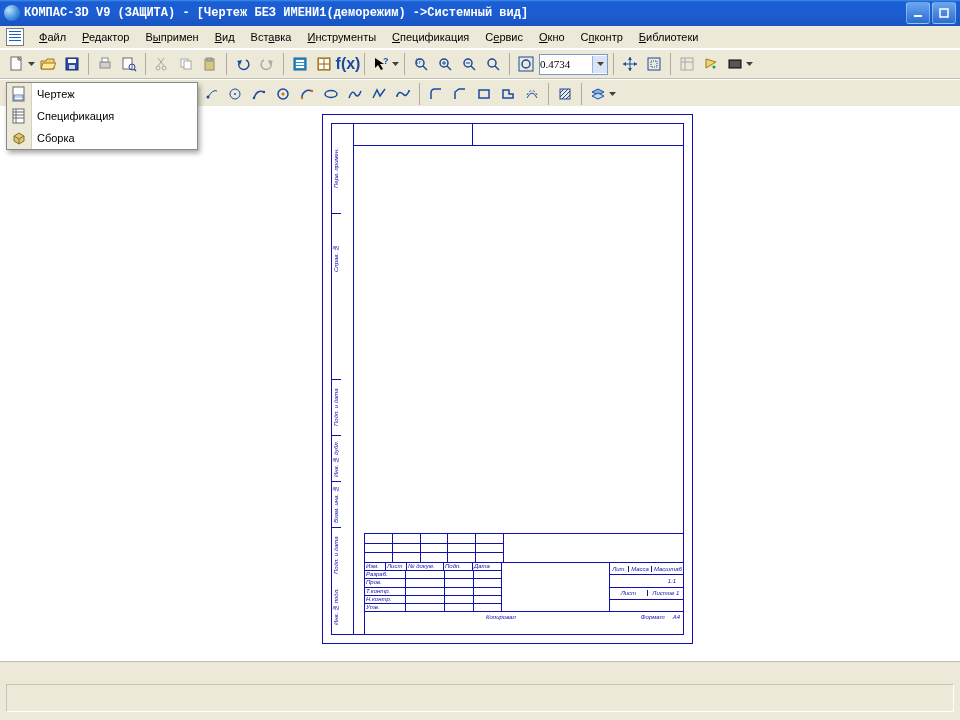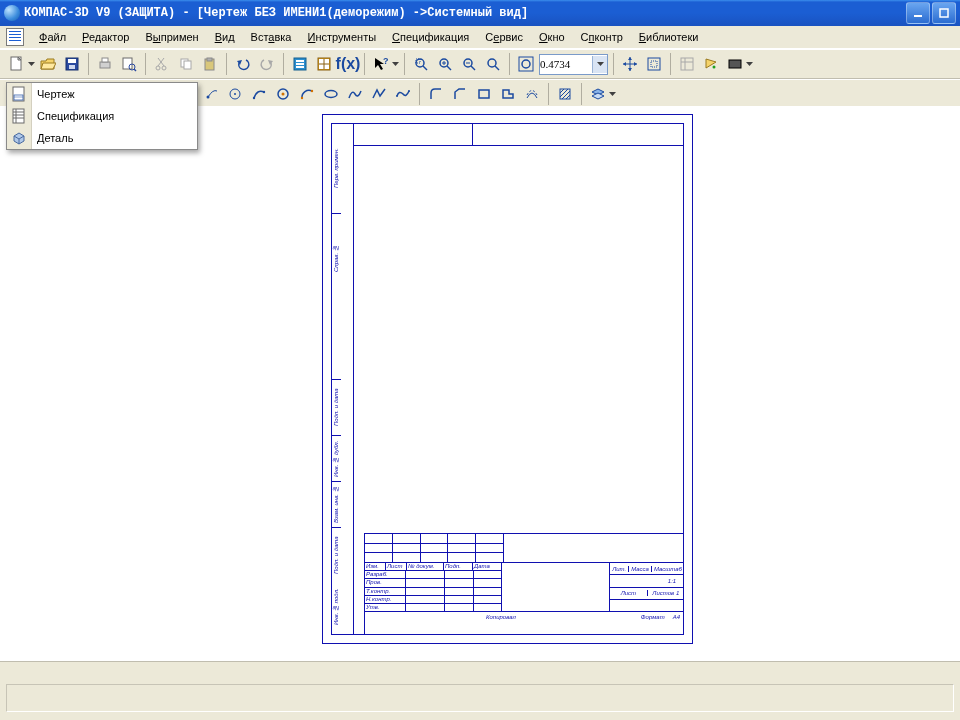--- a/index.html
+++ b/index.html
@@ -716,23 +716,23 @@
           <line x1="2" y1="7" x2="13" y2="7" stroke="#6a6a6a"></line>
           <line x1="2" y1="10" x2="13" y2="10" stroke="#6a6a6a"></line>
           <line x1="5" y1="1" x2="5" y2="15" stroke="#6a6a6a"></line>
         </svg>
       </span>
     <span>Спецификация</span>
   </div>
   <div class="pitem">
     <span class="picon">
         <svg width="16" height="16">
-          <path d="M3 6 L8 3 L13 6 L13 11 L8 14 L3 11 Z" fill="#b0c8e8" stroke="#4a6aa0"></path>
-          <path d="M3 6 L8 9 L13 6 M8 9 L8 14" fill="none" stroke="#4a6aa0"></path>
+          <path d="M3 6 L8 3 L13 6 L13 11 L8 14 L3 11 Z" fill="#d9c77a" stroke="#8a7020"></path>
+          <path d="M3 6 L8 9 L13 6 M8 9 L8 14" fill="none" stroke="#8a7020"></path>
         </svg>
       </span>
-    <span>Деталь</span>
+    <span>Сборка</span>
   </div>
 </div>
 
 <div class="statusbar">
   <div class="panel"></div>
 </div>
 
 </body></html>

